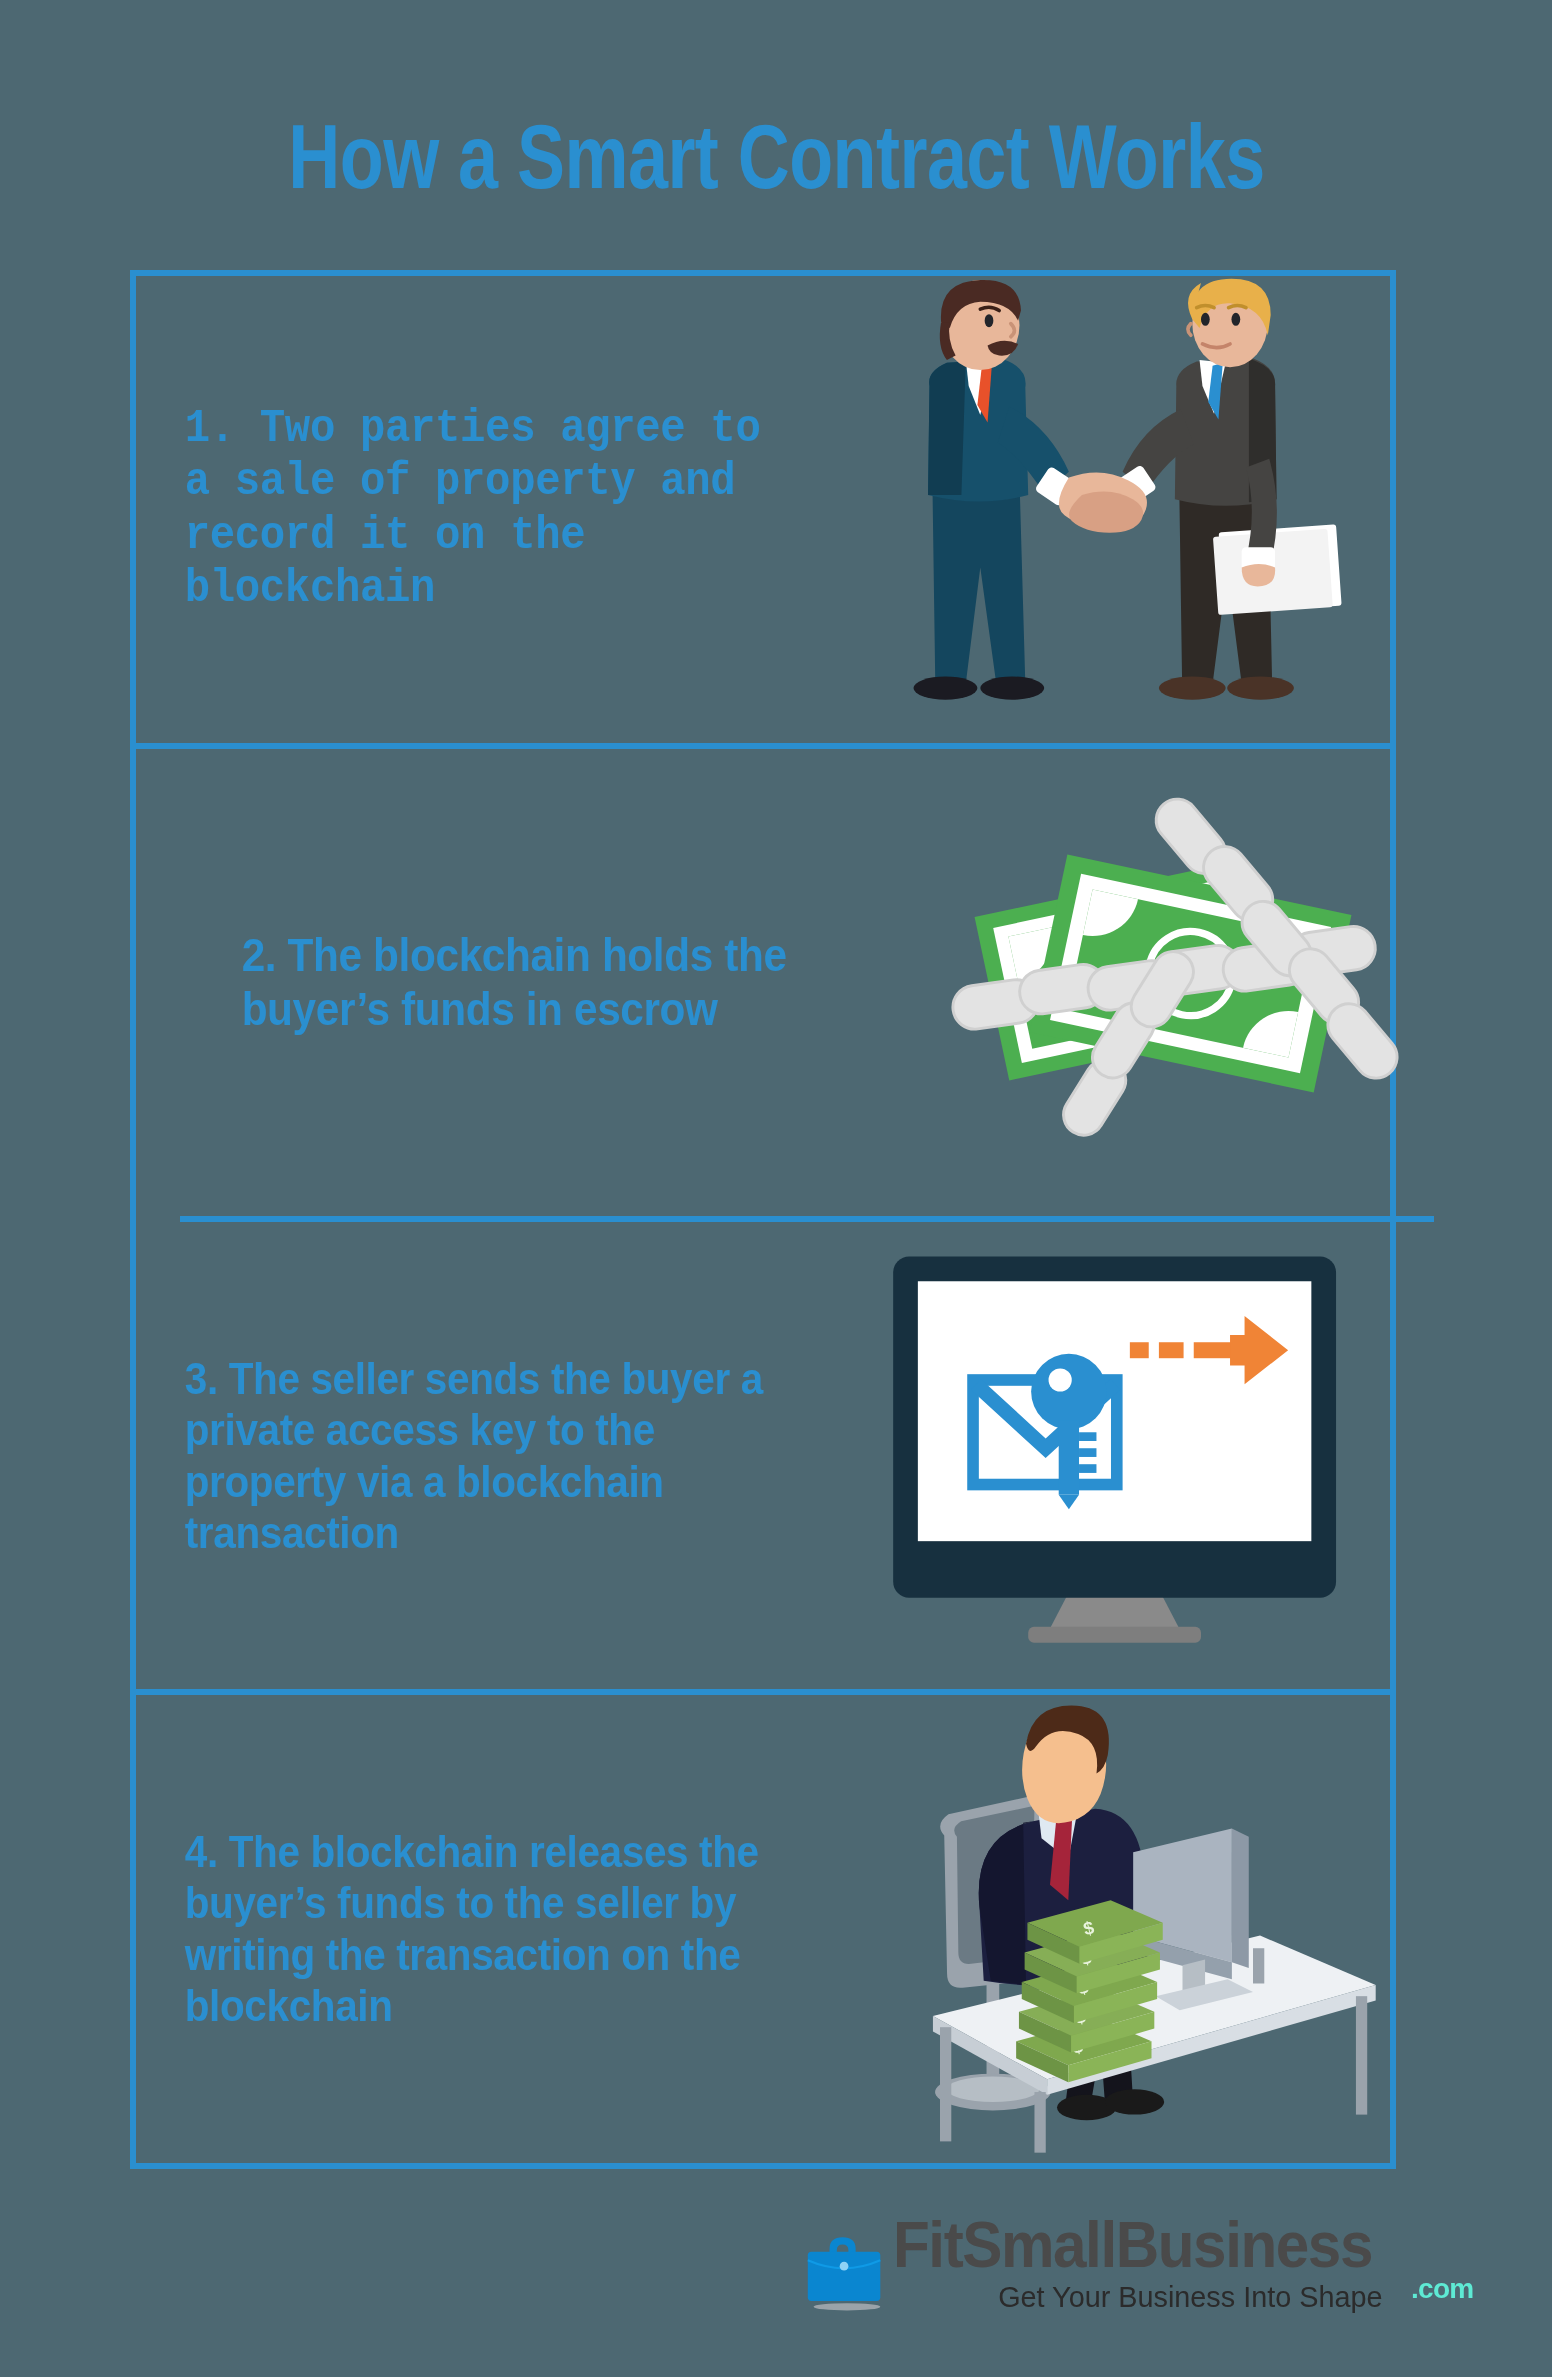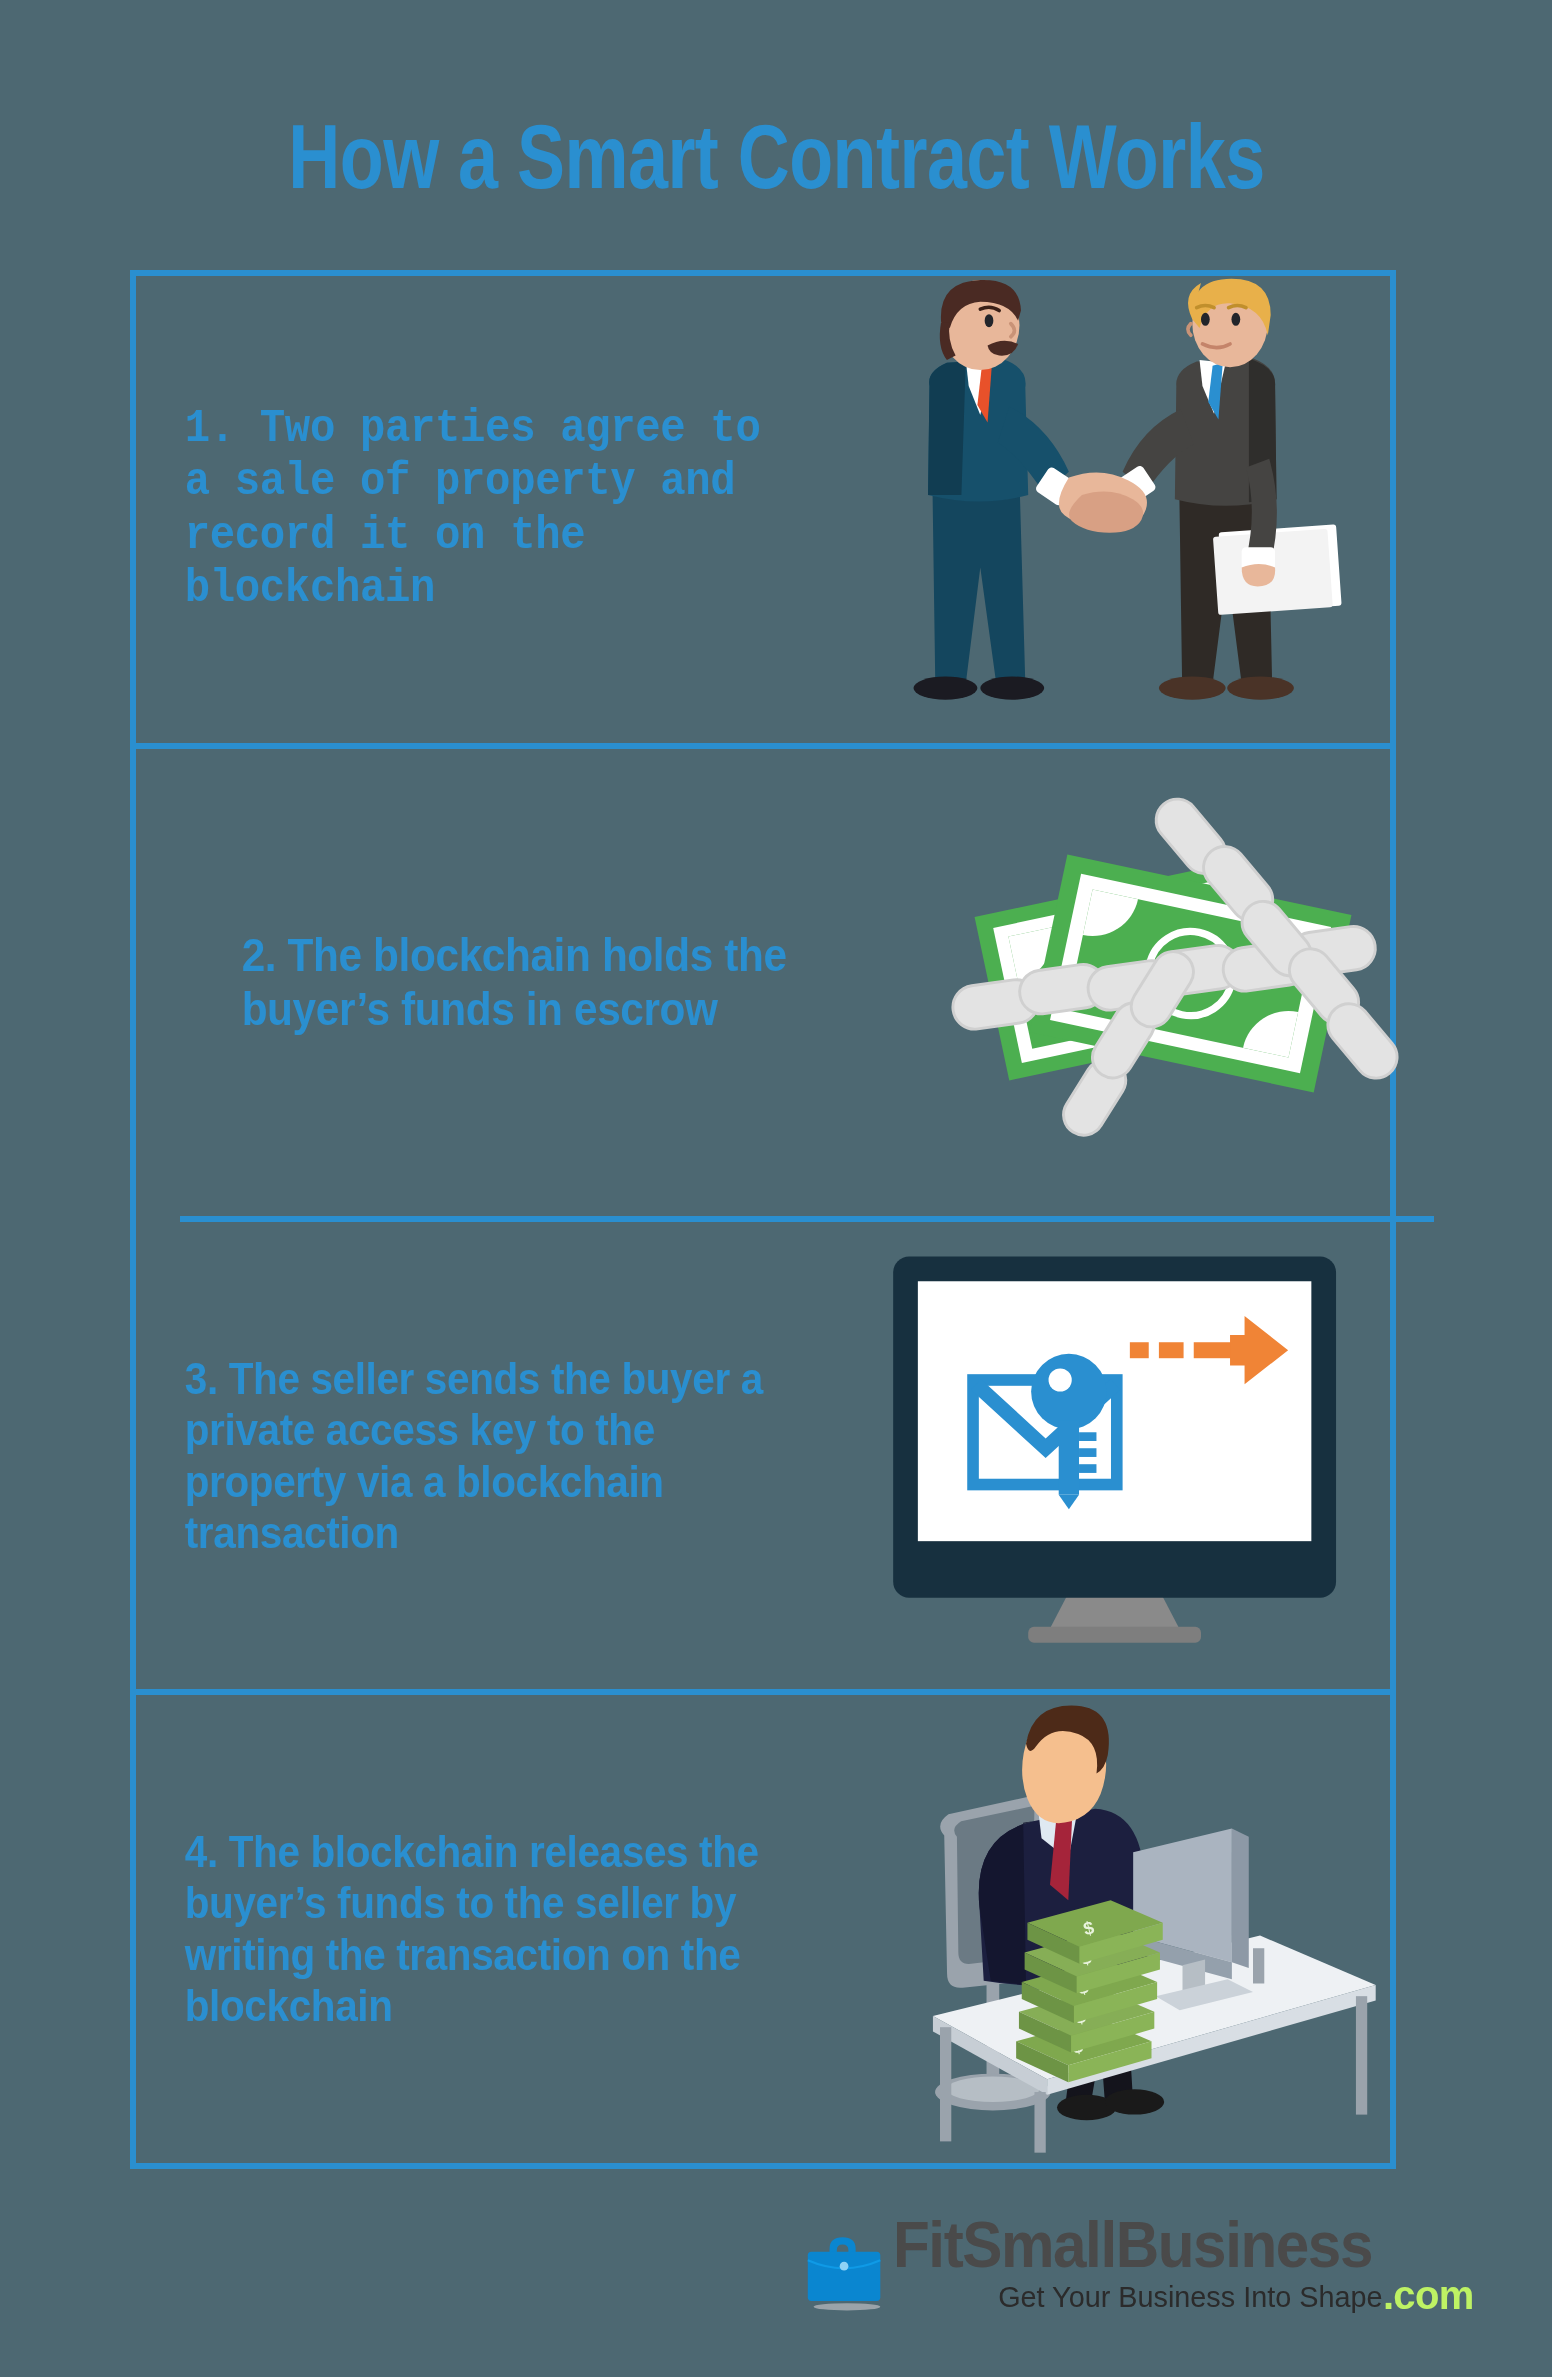--- a/index.html
+++ b/index.html
@@ -101,23 +101,23 @@
     letter-spacing: -1.5px;
     line-height: 0.95;
     transform: scaleX(0.94);
     transform-origin: 0 50%;
     white-space: nowrap;
   }
   .logo-dotcom {
     position: absolute;
     right: -71px;
     top: 58px;
-    font-size: 40px;
+    font-size: 28px;
     font-weight: bold;
-    color: #bef264;
+    color: #5eead4;
     letter-spacing: -0.7px;
   }
   .logo-tag {
     margin-top: 4.4px;
     margin-left: 16.3px;
     font-size: 30px;
     color: #2b2b2b;
     letter-spacing: 0px;
     transform: scaleX(0.96);
     transform-origin: 0 50%;

